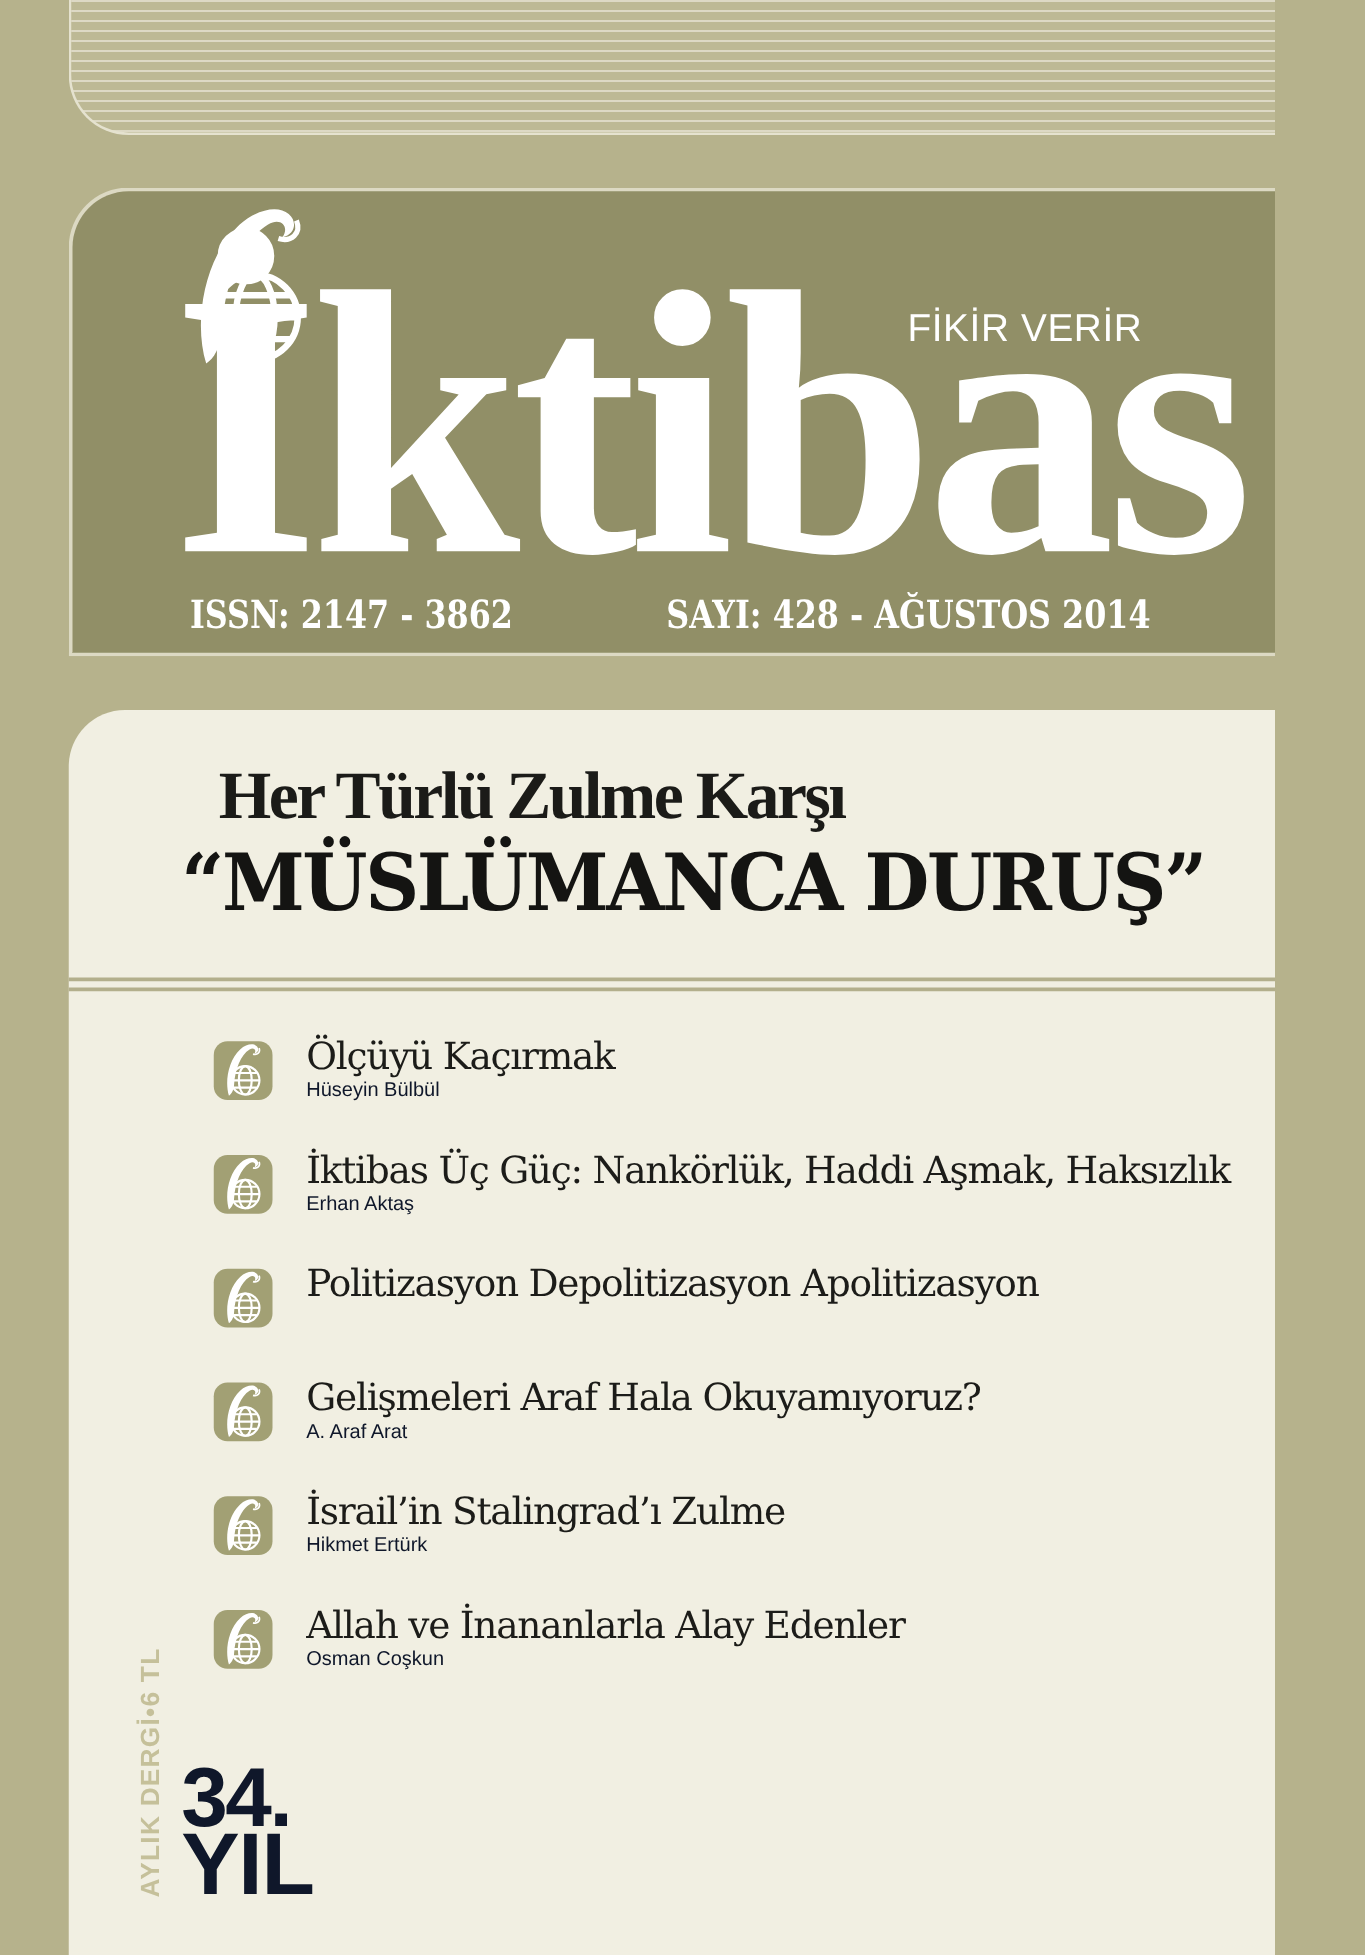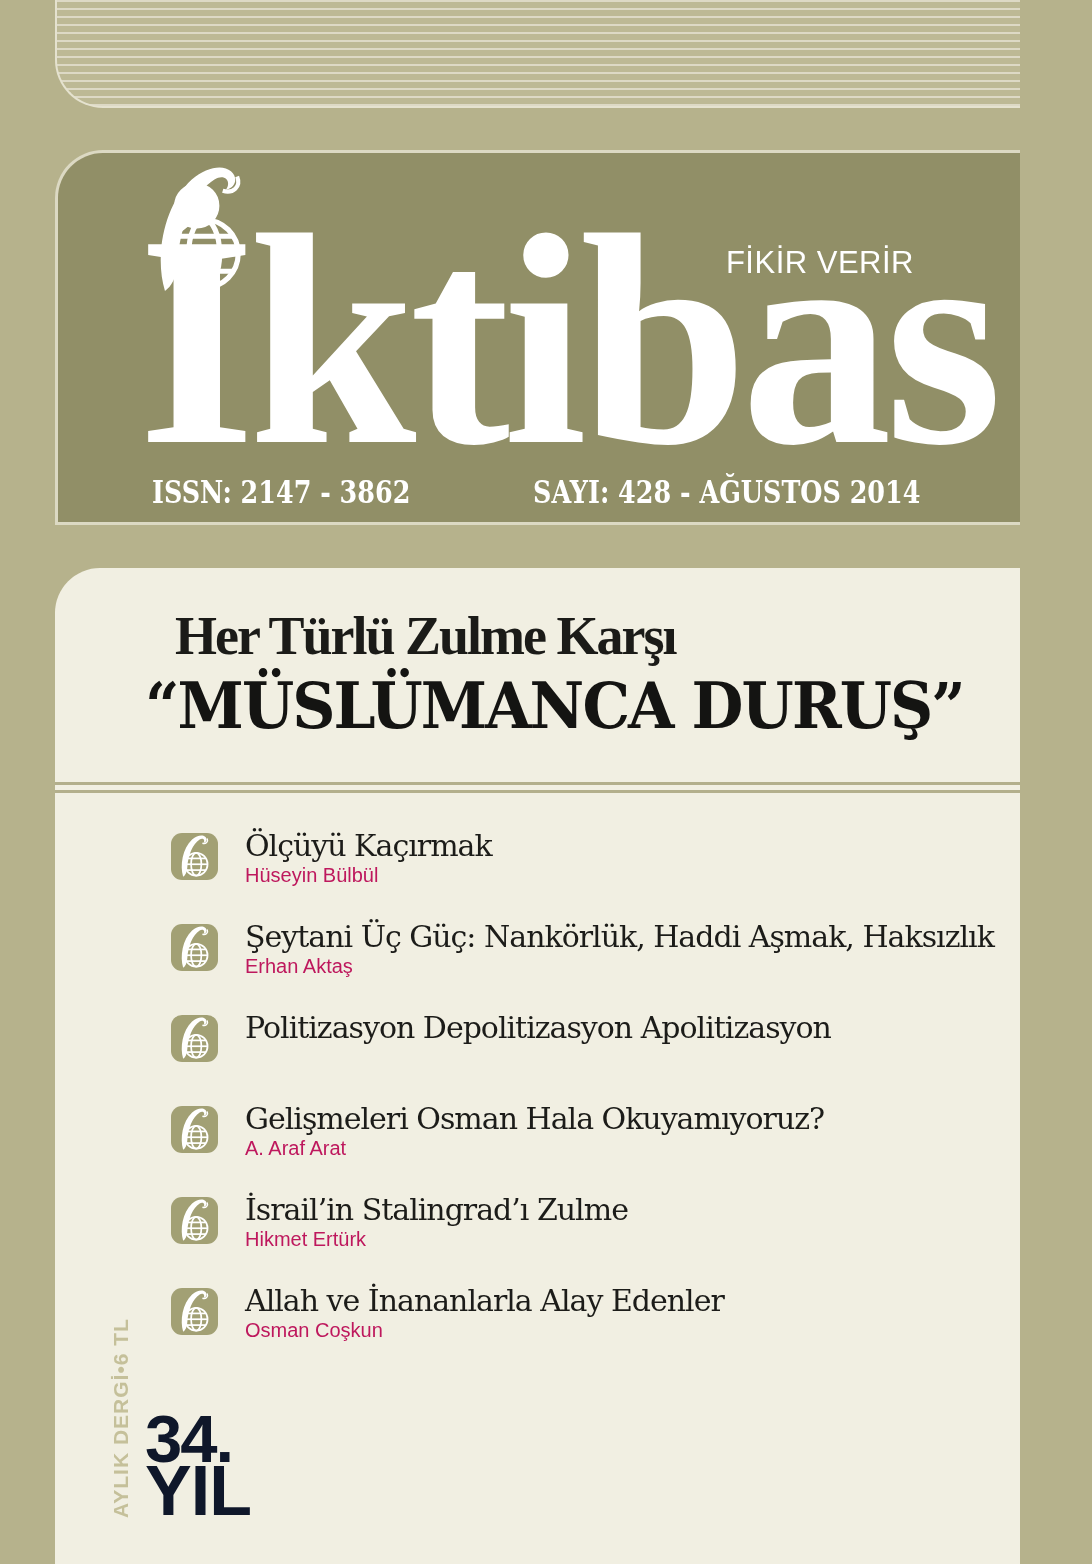--- a/index.html
+++ b/index.html
@@ -77,21 +77,21 @@
     background:#a2a074; border-radius:11px;
     display:flex; align-items:center; justify-content:center;
   }
   .article-icon-box svg { width:33px; height:44px; }
   .article-text { margin-left:27px; }
   .article-title {
     font-family:"DejaVu Serif", serif; font-weight:normal;
     font-size:30px; line-height:1.05; color:#1c1c19; letter-spacing:-1px;
     white-space:nowrap;
   }
-  .article-author { margin-top:4px; font-size:20px; line-height:1.05; color:#be185d; }
+  .article-author { margin-top:4px; font-size:16px; line-height:1.05; color:#0f172a; }
 
   
   .footer { position:absolute; left:54px; top:790px; display:flex; align-items:flex-end; }
   .price-vertical {
     writing-mode:vertical-rl; transform:rotate(180deg);
     font-weight:bold; font-size:21px; letter-spacing:1px;
     color:#c5c09a; height:160px; white-space:nowrap;
   }
   .year-block { margin-left:12px; color:#0f172a; font-weight:bold; line-height:0.76; }
   .year-number { font-size:67px; letter-spacing:-2px; }
@@ -151,21 +151,21 @@
         </div>
       </div>
 
       <div class="article-item">
         <div class="article-icon-box">
           <svg viewBox="0 0 90 128">
               <use href="#quill-globe"></use>
             </svg>
         </div>
         <div class="article-text">
-          <div class="article-title">Şeytani Üç Güç: Nankörlük, Haddi Aşmak, Haksızlık</div>
+          <div class="article-title">İktibas Üç Güç: Nankörlük, Haddi Aşmak, Haksızlık</div>
           <div class="article-author">Erhan Aktaş</div>
         </div>
       </div>
 
       <div class="article-item">
         <div class="article-icon-box">
           <svg viewBox="0 0 90 128">
               <use href="#quill-globe"></use>
             </svg>
         </div>
@@ -174,21 +174,21 @@
         </div>
       </div>
 
       <div class="article-item">
         <div class="article-icon-box">
           <svg viewBox="0 0 90 128">
               <use href="#quill-globe"></use>
             </svg>
         </div>
         <div class="article-text">
-          <div class="article-title">Gelişmeleri Osman Hala Okuyamıyoruz?</div>
+          <div class="article-title">Gelişmeleri Araf Hala Okuyamıyoruz?</div>
           <div class="article-author">A. Araf Arat</div>
         </div>
       </div>
 
       <div class="article-item">
         <div class="article-icon-box">
           <svg viewBox="0 0 90 128">
               <use href="#quill-globe"></use>
             </svg>
         </div>

